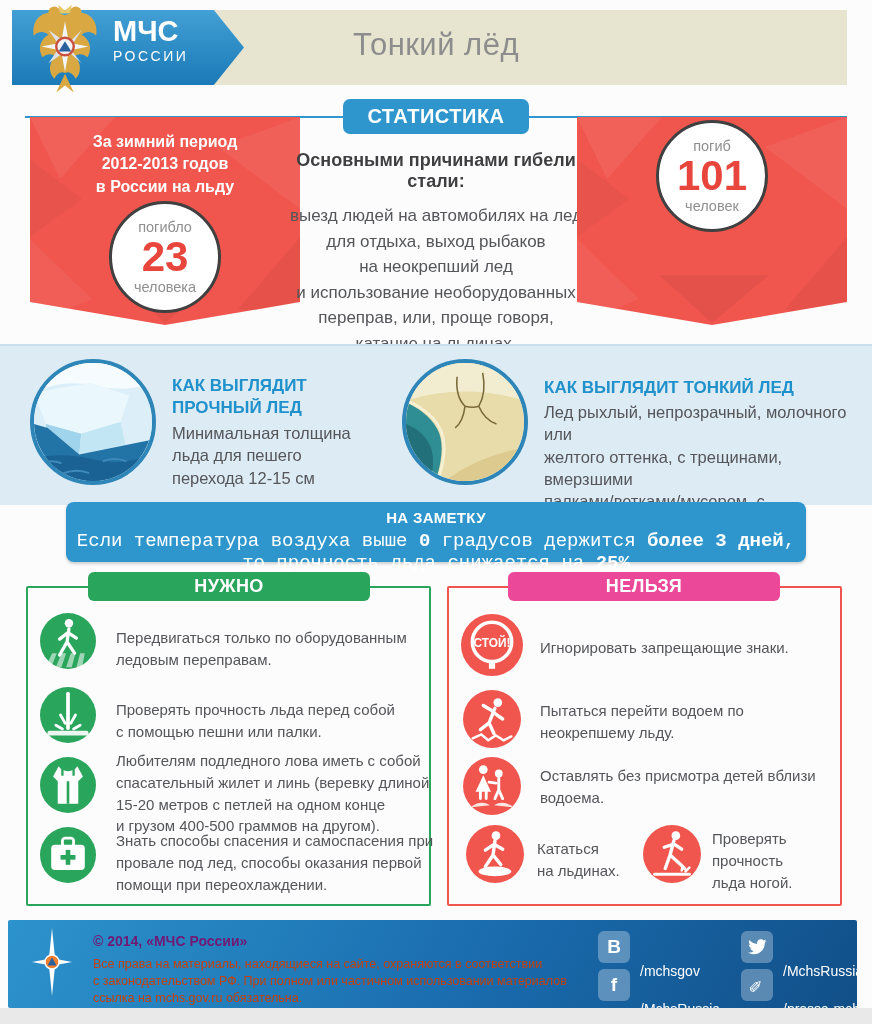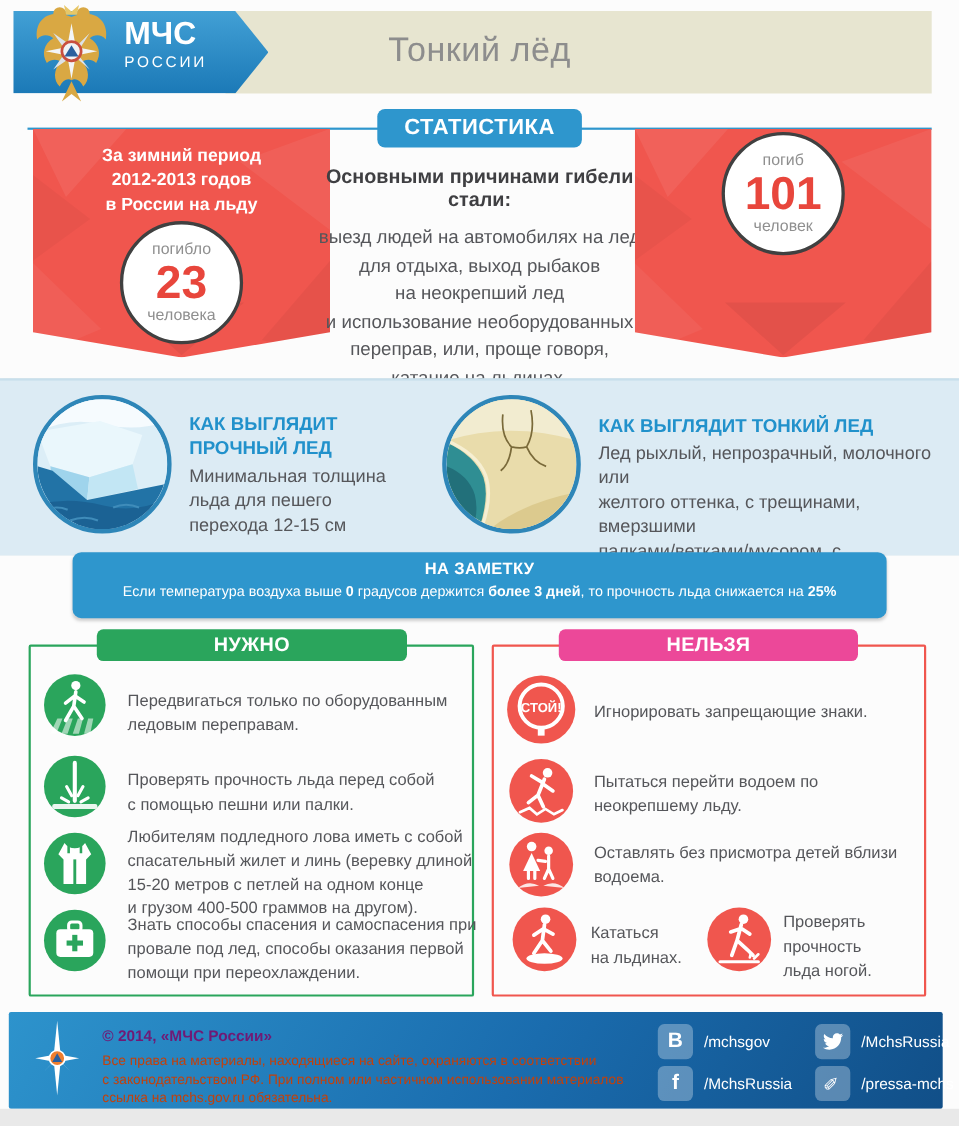--- a/index.html
+++ b/index.html
@@ -86,21 +86,21 @@
   .ice-text.strong { left: 172px; top: 422px; }
   .ice-text.thin   { left: 544px; top: 401px; }
 
   
   .note-banner {
     position: absolute; left: 66px; top: 502px; width: 740px; height: 60px;
     background: #2e96cd; border-radius: 8px; color: #fff; text-align: center;
     box-shadow: 0 2px 3px rgba(0,0,0,0.18); padding-top: 7px;
   }
   .note-title { font-size: 15px; font-weight: bold; letter-spacing: 0.3px; }
-  .note-text { font-size: 13px; margin-top: 4px; }
+  .note-text { font-size: 19px; margin-top: 4px; font-family: Liberation Mono, monospace; }
   .note-text b { font-weight: bold; }
 
   
   .rule-box { position: absolute; top: 586px; height: 320px; border-radius: 2px; }
   .do-box   { left: 26px;  width: 405px; border: 2px solid #2aa55c; }
   .dont-box { left: 447px; width: 395px; border: 2px solid #f0564e; }
   .rule-header {
     position: absolute; top: 572px; height: 29px; border-radius: 6px;
     color: #fff; font-weight: bold; font-size: 18px; text-align: center; line-height: 29px;
     letter-spacing: 0.4px;
@@ -122,21 +122,21 @@
   }
   .compass { position: absolute; left: 30px; top: 928px; width: 44px; height: 68px; }
   .footer-copy { position: absolute; left: 93px; top: 933px; color: #701a75; font-size: 14px; font-weight: bold; }
   .footer-rights { position: absolute; left: 93px; top: 956px; color: #c2410c; font-size: 12.5px; line-height: 1.35; }
   .social-icon {
     position: absolute; width: 32px; height: 32px; border-radius: 6px;
     background: rgba(255,255,255,0.3); color: #fff; text-align: center;
     font-weight: bold; font-size: 19px; line-height: 32px;
   }
   .social-icon svg { display: block; margin: 6px auto 0; }
-  .social-label { position: absolute; color: #fff; font-size: 14px; }
+  .social-label { position: absolute; color: #fff; font-size: 14px; margin-top: 24px; }
   .pencil-glyph { display: inline-block; transform: rotate(-90deg); font-size: 17px; font-weight: normal; }
   .bottom-strip { position: absolute; left: 0; top: 1008px; width: 872px; height: 16px; background: #e9e9e9; }
 </style>
 </head>
 <body>
 
 <div class="top-white"></div>
 <div class="mid-white"></div>
 
 <div class="beige-strip"></div>

